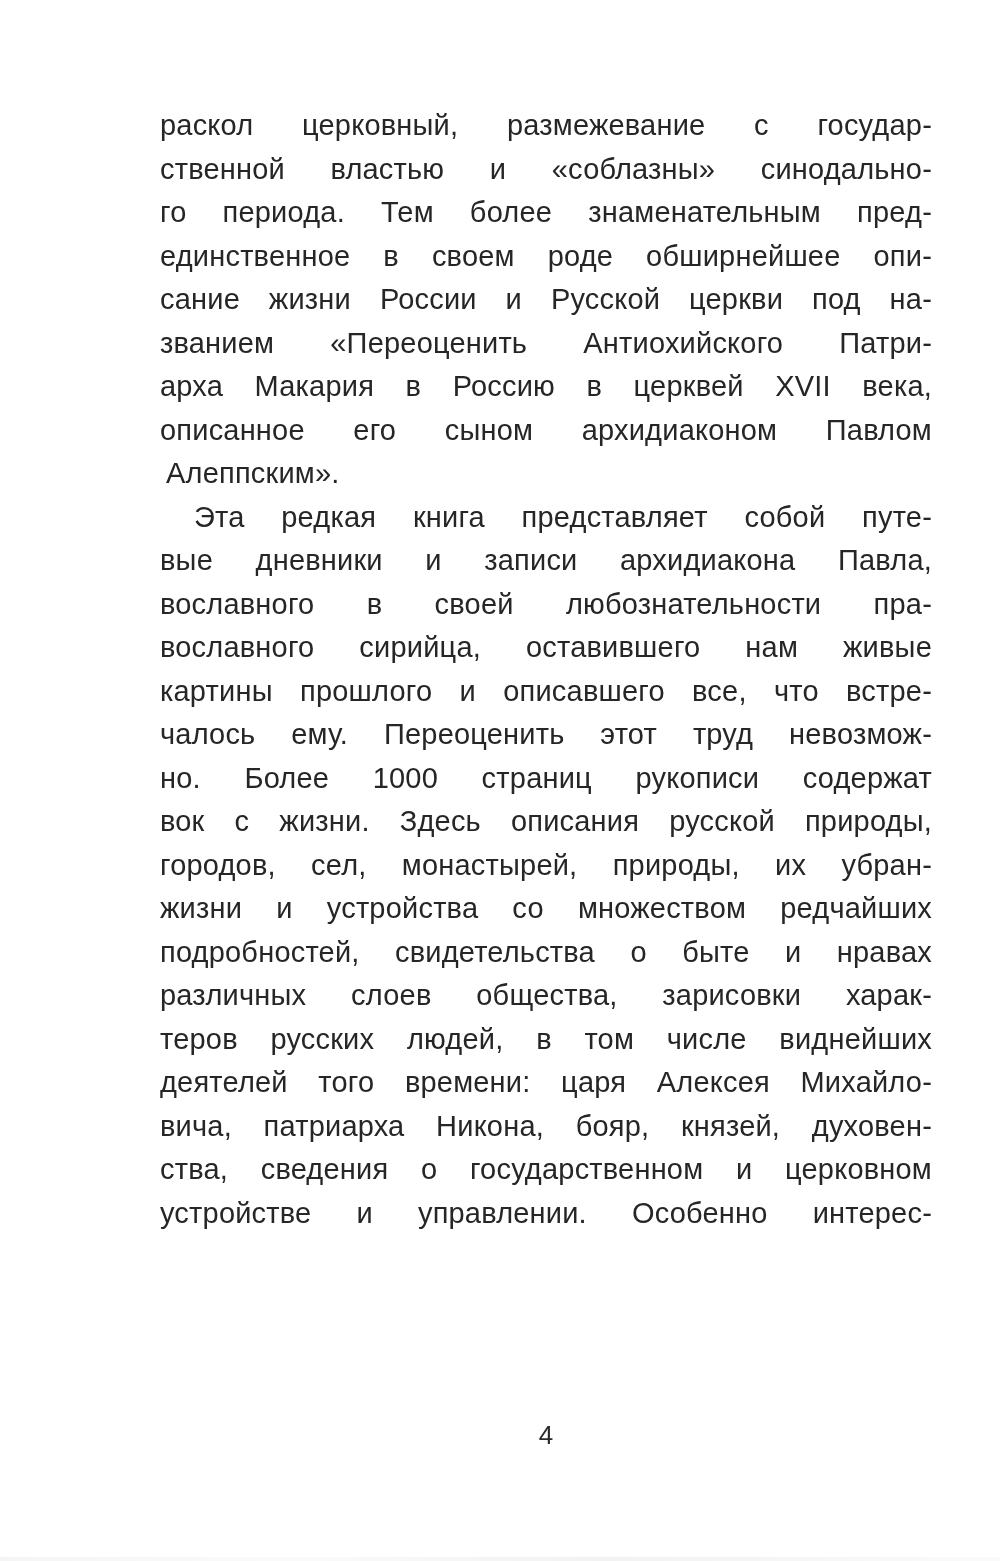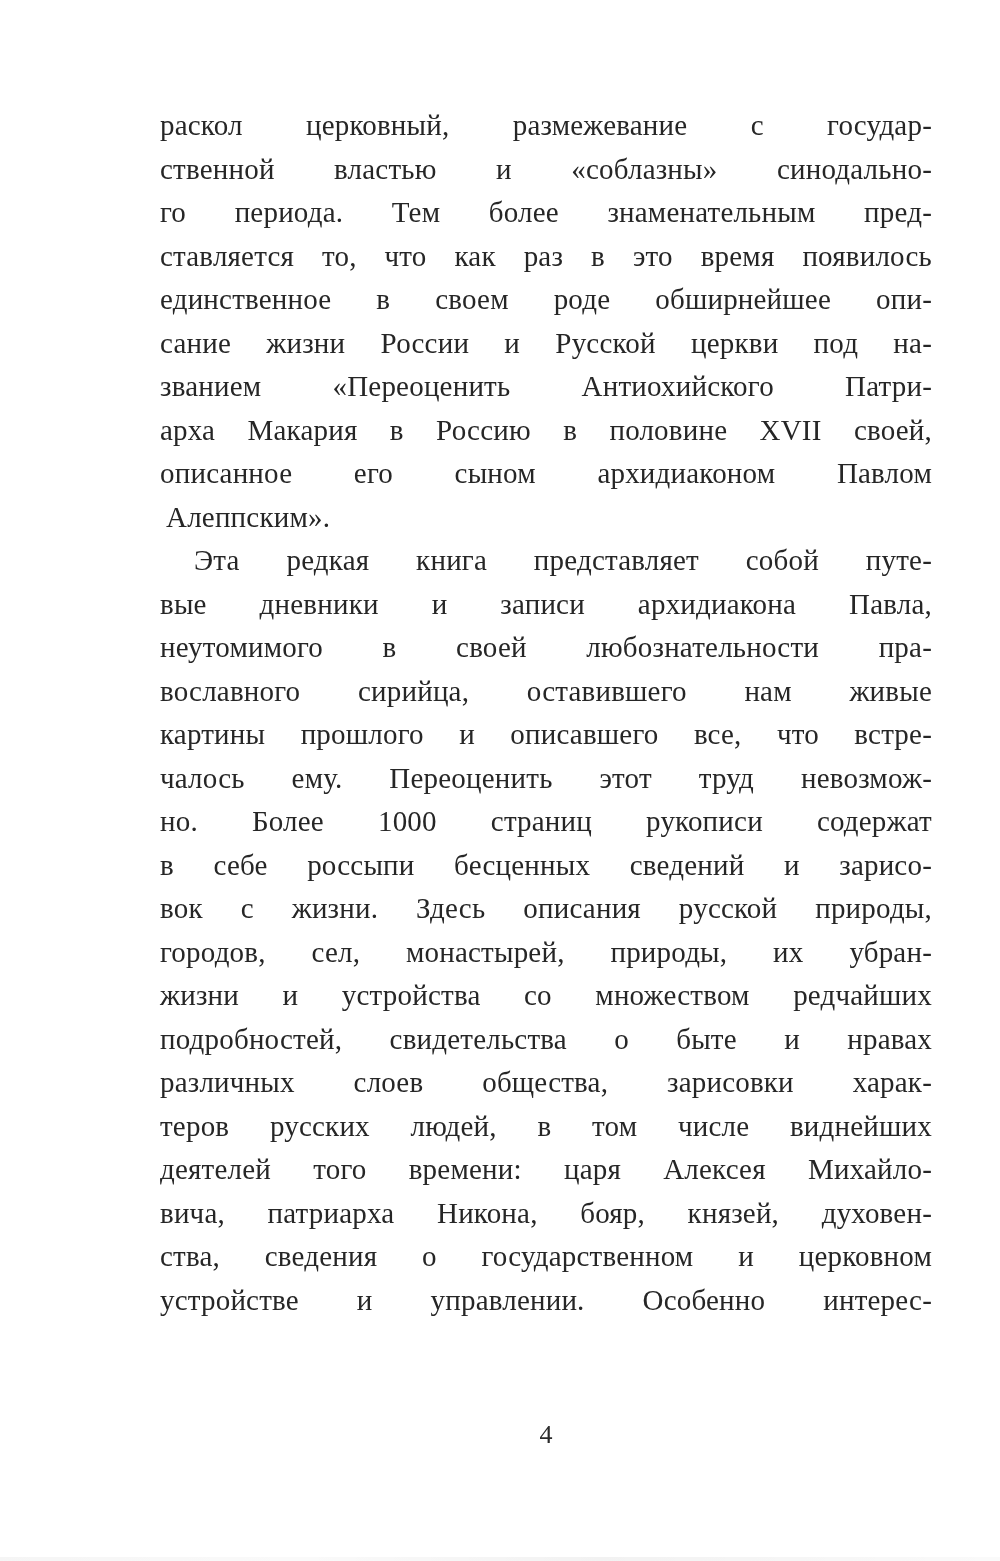--- a/index.html
+++ b/index.html
@@ -6,21 +6,21 @@
     margin: 0;
     padding: 0;
     background: #ffffff;
   }
   .page {
     position: relative;
     width: 1000px;
     height: 1561px;
     background: #ffffff;
     overflow: hidden;
-    font-family: Liberation Serif, serif;
+    font-family: Liberation Sans, sans-serif;
     color: #262626;
   }
   .text-block {
     position: absolute;
     left: 160px;
     top: 104px;
     width: 772px;
     font-size: 29px;
     line-height: 43.5px;
     letter-spacing: 0.2px;
@@ -64,37 +64,35 @@
 </style>
 </head>
 <body>
 
 <div class="page">
   <main class="text-block">
       <div class="paragraph">
         <div class="line">раскол церковный, размежевание с государ-</div>
         <div class="line">ственной властью и «соблазны» синодально-</div>
         <div class="line">го периода. Тем более знаменательным пред-</div>
-        <div class="line">ставляется то, что как раз в это время появилось</div>
         <div class="line">единственное в своем роде обширнейшее опи-</div>
         <div class="line">сание жизни России и Русской церкви под на-</div>
         <div class="line">званием «Переоценить Антиохийского Патри-</div>
-        <div class="line">арха Макария в Россию в половине XVII своей,</div>
+        <div class="line">арха Макария в Россию в церквей XVII века,</div>
         <div class="line">описанное его сыном архидиаконом Павлом</div>
         <div class="line last">Алеппским».</div>
       </div>
       <div class="paragraph">
         <div class="line indent">Эта редкая книга представляет собой путе-</div>
         <div class="line">вые дневники и записи архидиакона Павла,</div>
-        <div class="line">неутомимого в своей любознательности пра-</div>
+        <div class="line">вославного в своей любознательности пра-</div>
         <div class="line">вославного сирийца, оставившего нам живые</div>
         <div class="line">картины прошлого и описавшего все, что встре-</div>
         <div class="line">чалось ему. Переоценить этот труд невозмож-</div>
         <div class="line">но. Более 1000 страниц рукописи содержат</div>
-        <div class="line">в себе россыпи бесценных сведений и зарисо-</div>
         <div class="line">вок с жизни. Здесь описания русской природы,</div>
         <div class="line">городов, сел, монастырей, природы, их убран-</div>
         <div class="line">жизни и устройства со множеством редчайших</div>
         <div class="line">подробностей, свидетельства о быте и нравах</div>
         <div class="line">различных слоев общества, зарисовки харак-</div>
         <div class="line">теров русских людей, в том числе виднейших</div>
         <div class="line">деятелей того времени: царя Алексея Михайло-</div>
         <div class="line">вича, патриарха Никона, бояр, князей, духовен-</div>
         <div class="line">ства, сведения о государственном и церковном</div>
         <div class="line">устройстве и управлении. Особенно интерес-</div>

